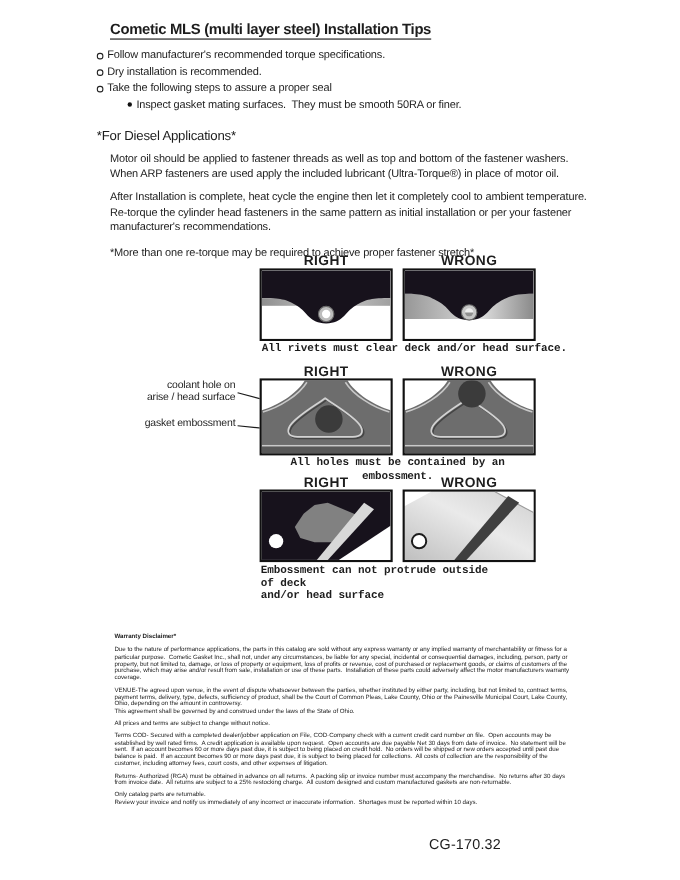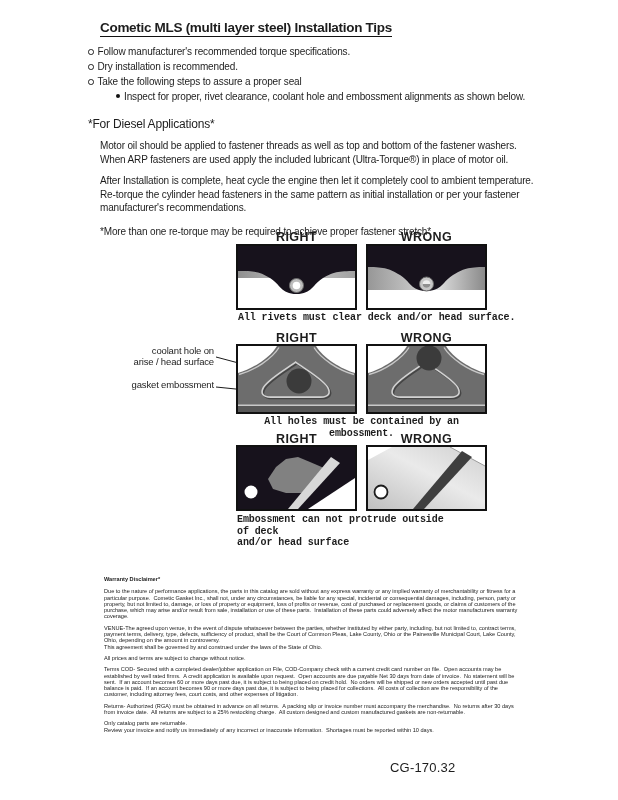--- a/index.html
+++ b/index.html
@@ -65,21 +65,21 @@
       <div class="bullet">
         <span class="bm"></span>
         <span class="txt t">Dry installation is recommended.</span>
       </div>
       <div class="bullet">
         <span class="bm"></span>
         <span class="txt t">Take the following steps to assure a proper seal</span>
       </div>
       <div class="bullet">
         <span class="bmf"></span>
-        <span class="txt t">Inspect for proper, rivet clearance, coolant hole and embossment alignments as shown below.</span>
+        <span class="txt t">Inspect gasket mating surfaces.  They must be smooth 50RA or finer.</span>
       </div>
     </div>
     <div class="diesel-heading t">*For Diesel Applications*</div>
     <p class="body-p t">Motor oil should be applied to fastener threads as well as top and bottom of the fastener washers. When ARP fasteners are used apply the included lubricant (Ultra-Torque®) in place of motor oil.</p>
     <p class="body-p t">After Installation is complete, heat cycle the engine then let it completely cool to ambient temperature. Re-torque the cylinder head fasteners in the same pattern as initial installation or per your fastener manufacturer's recommendations.</p>
     <p class="body-p note t">*More than one re-torque may be required to achieve proper fastener stretch*</p>
   </div>
 
   <div class="diagrams">
 

